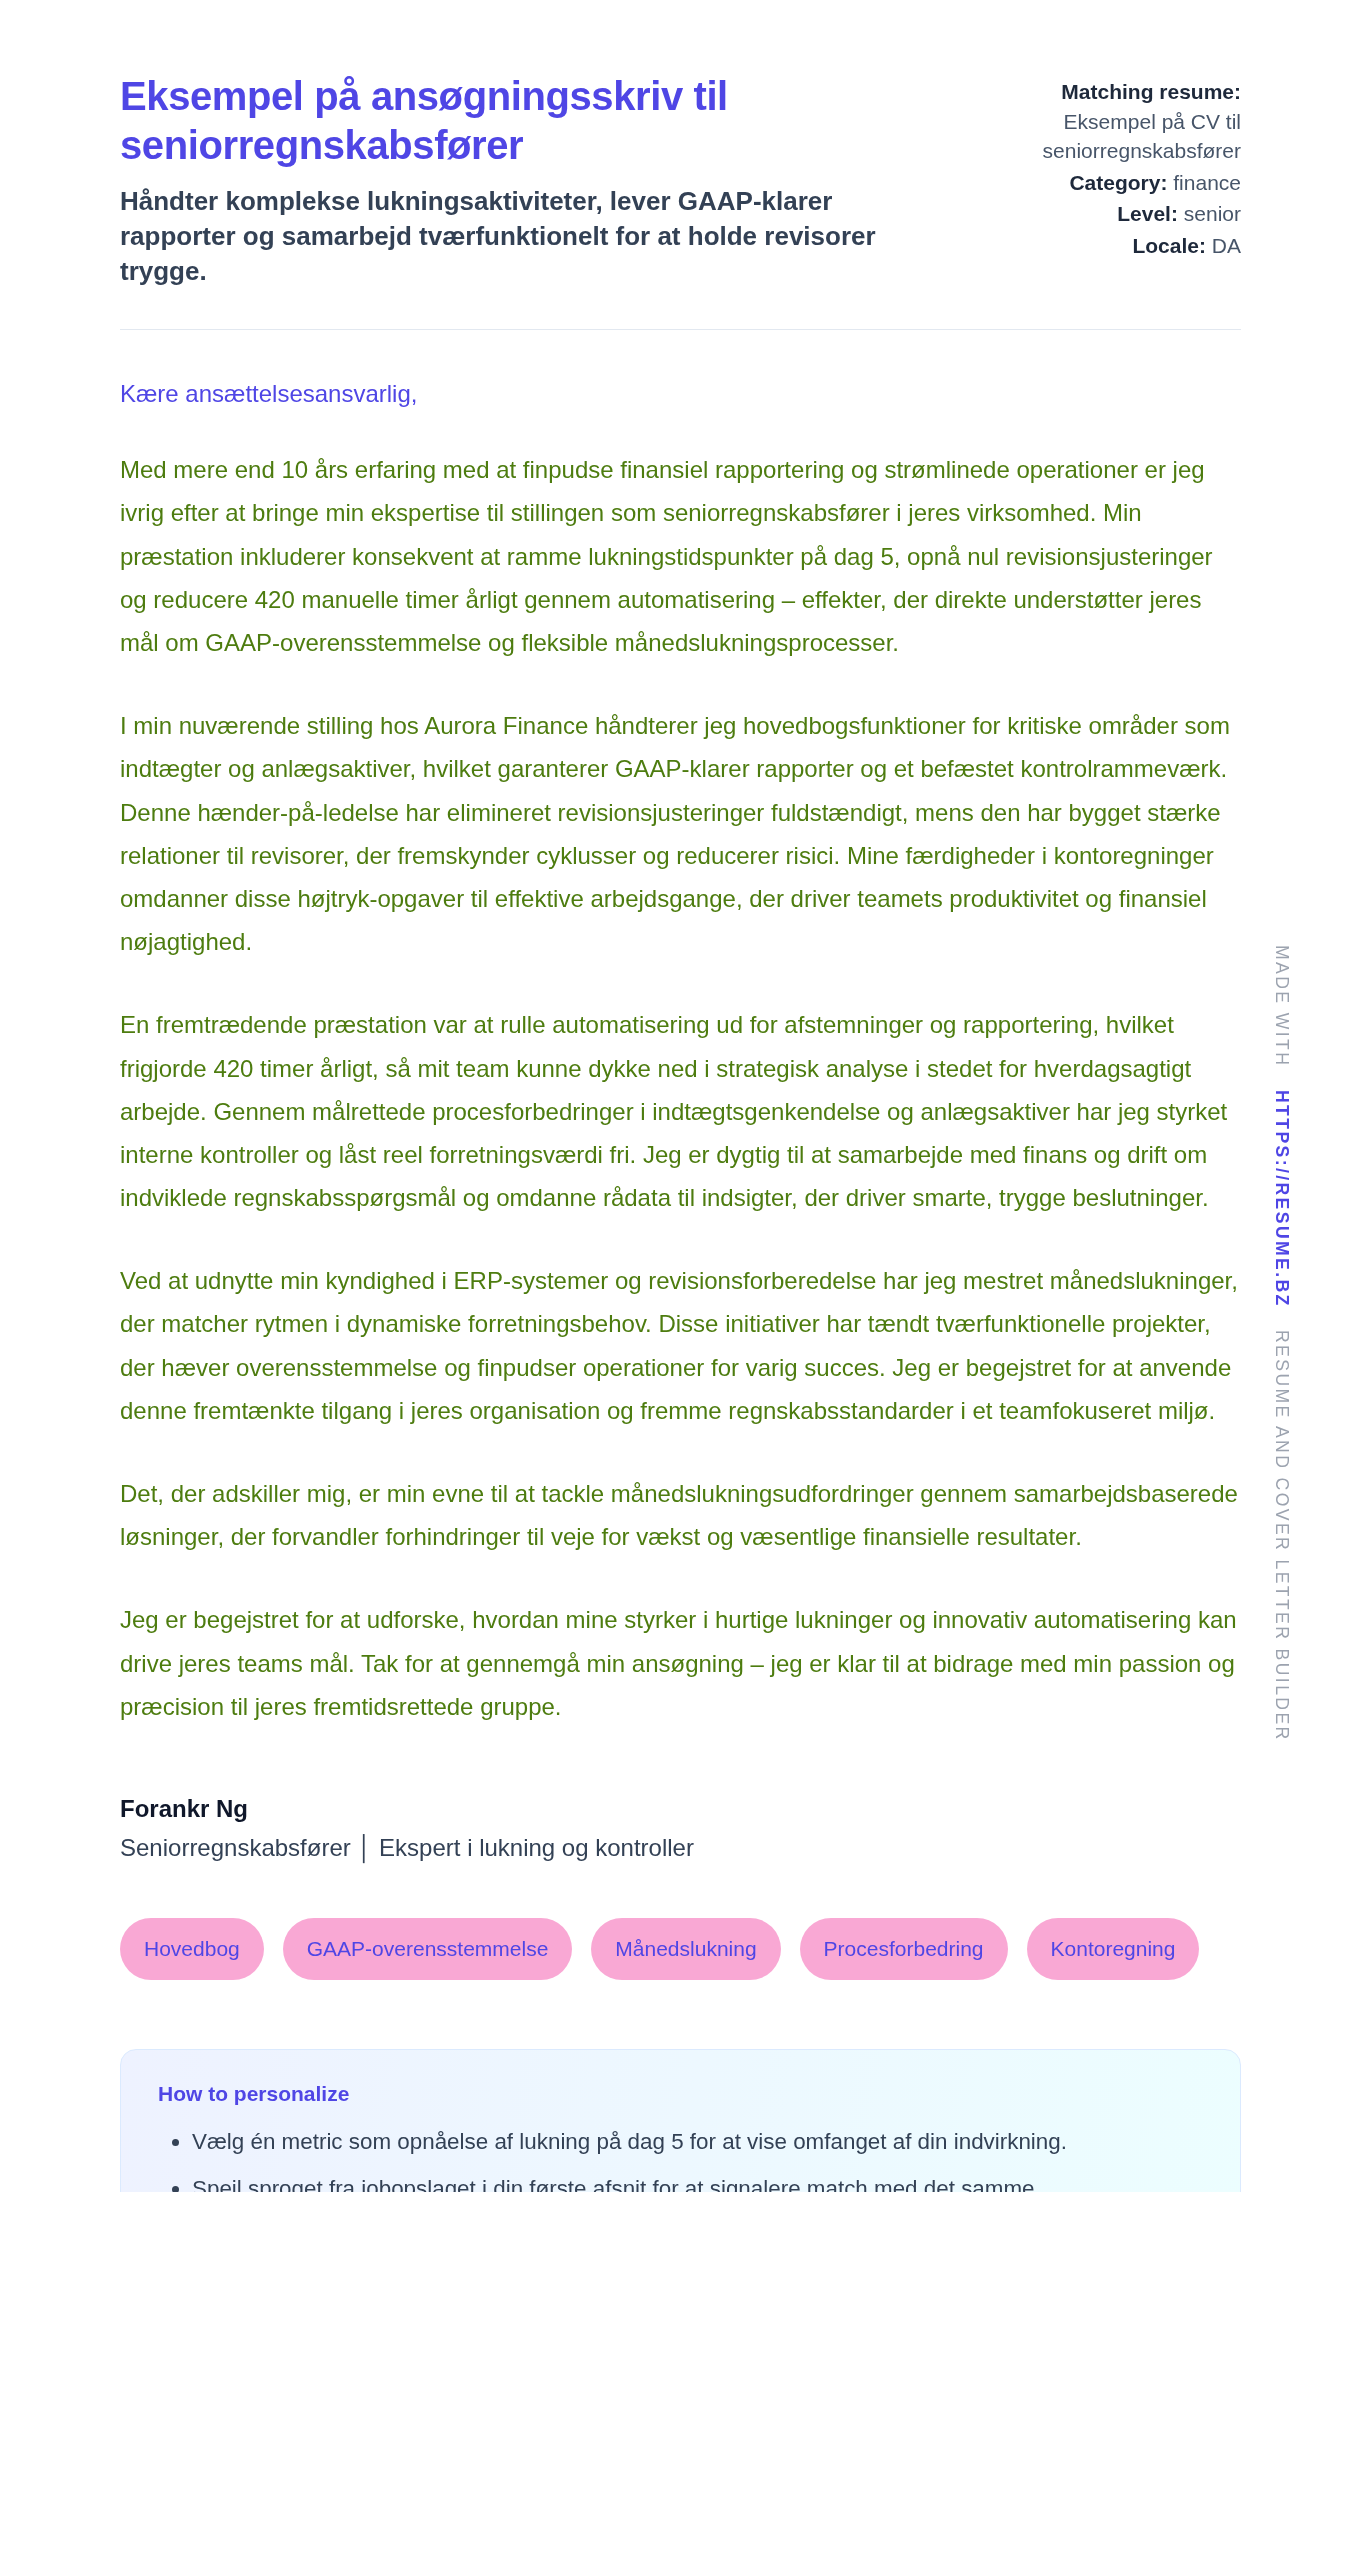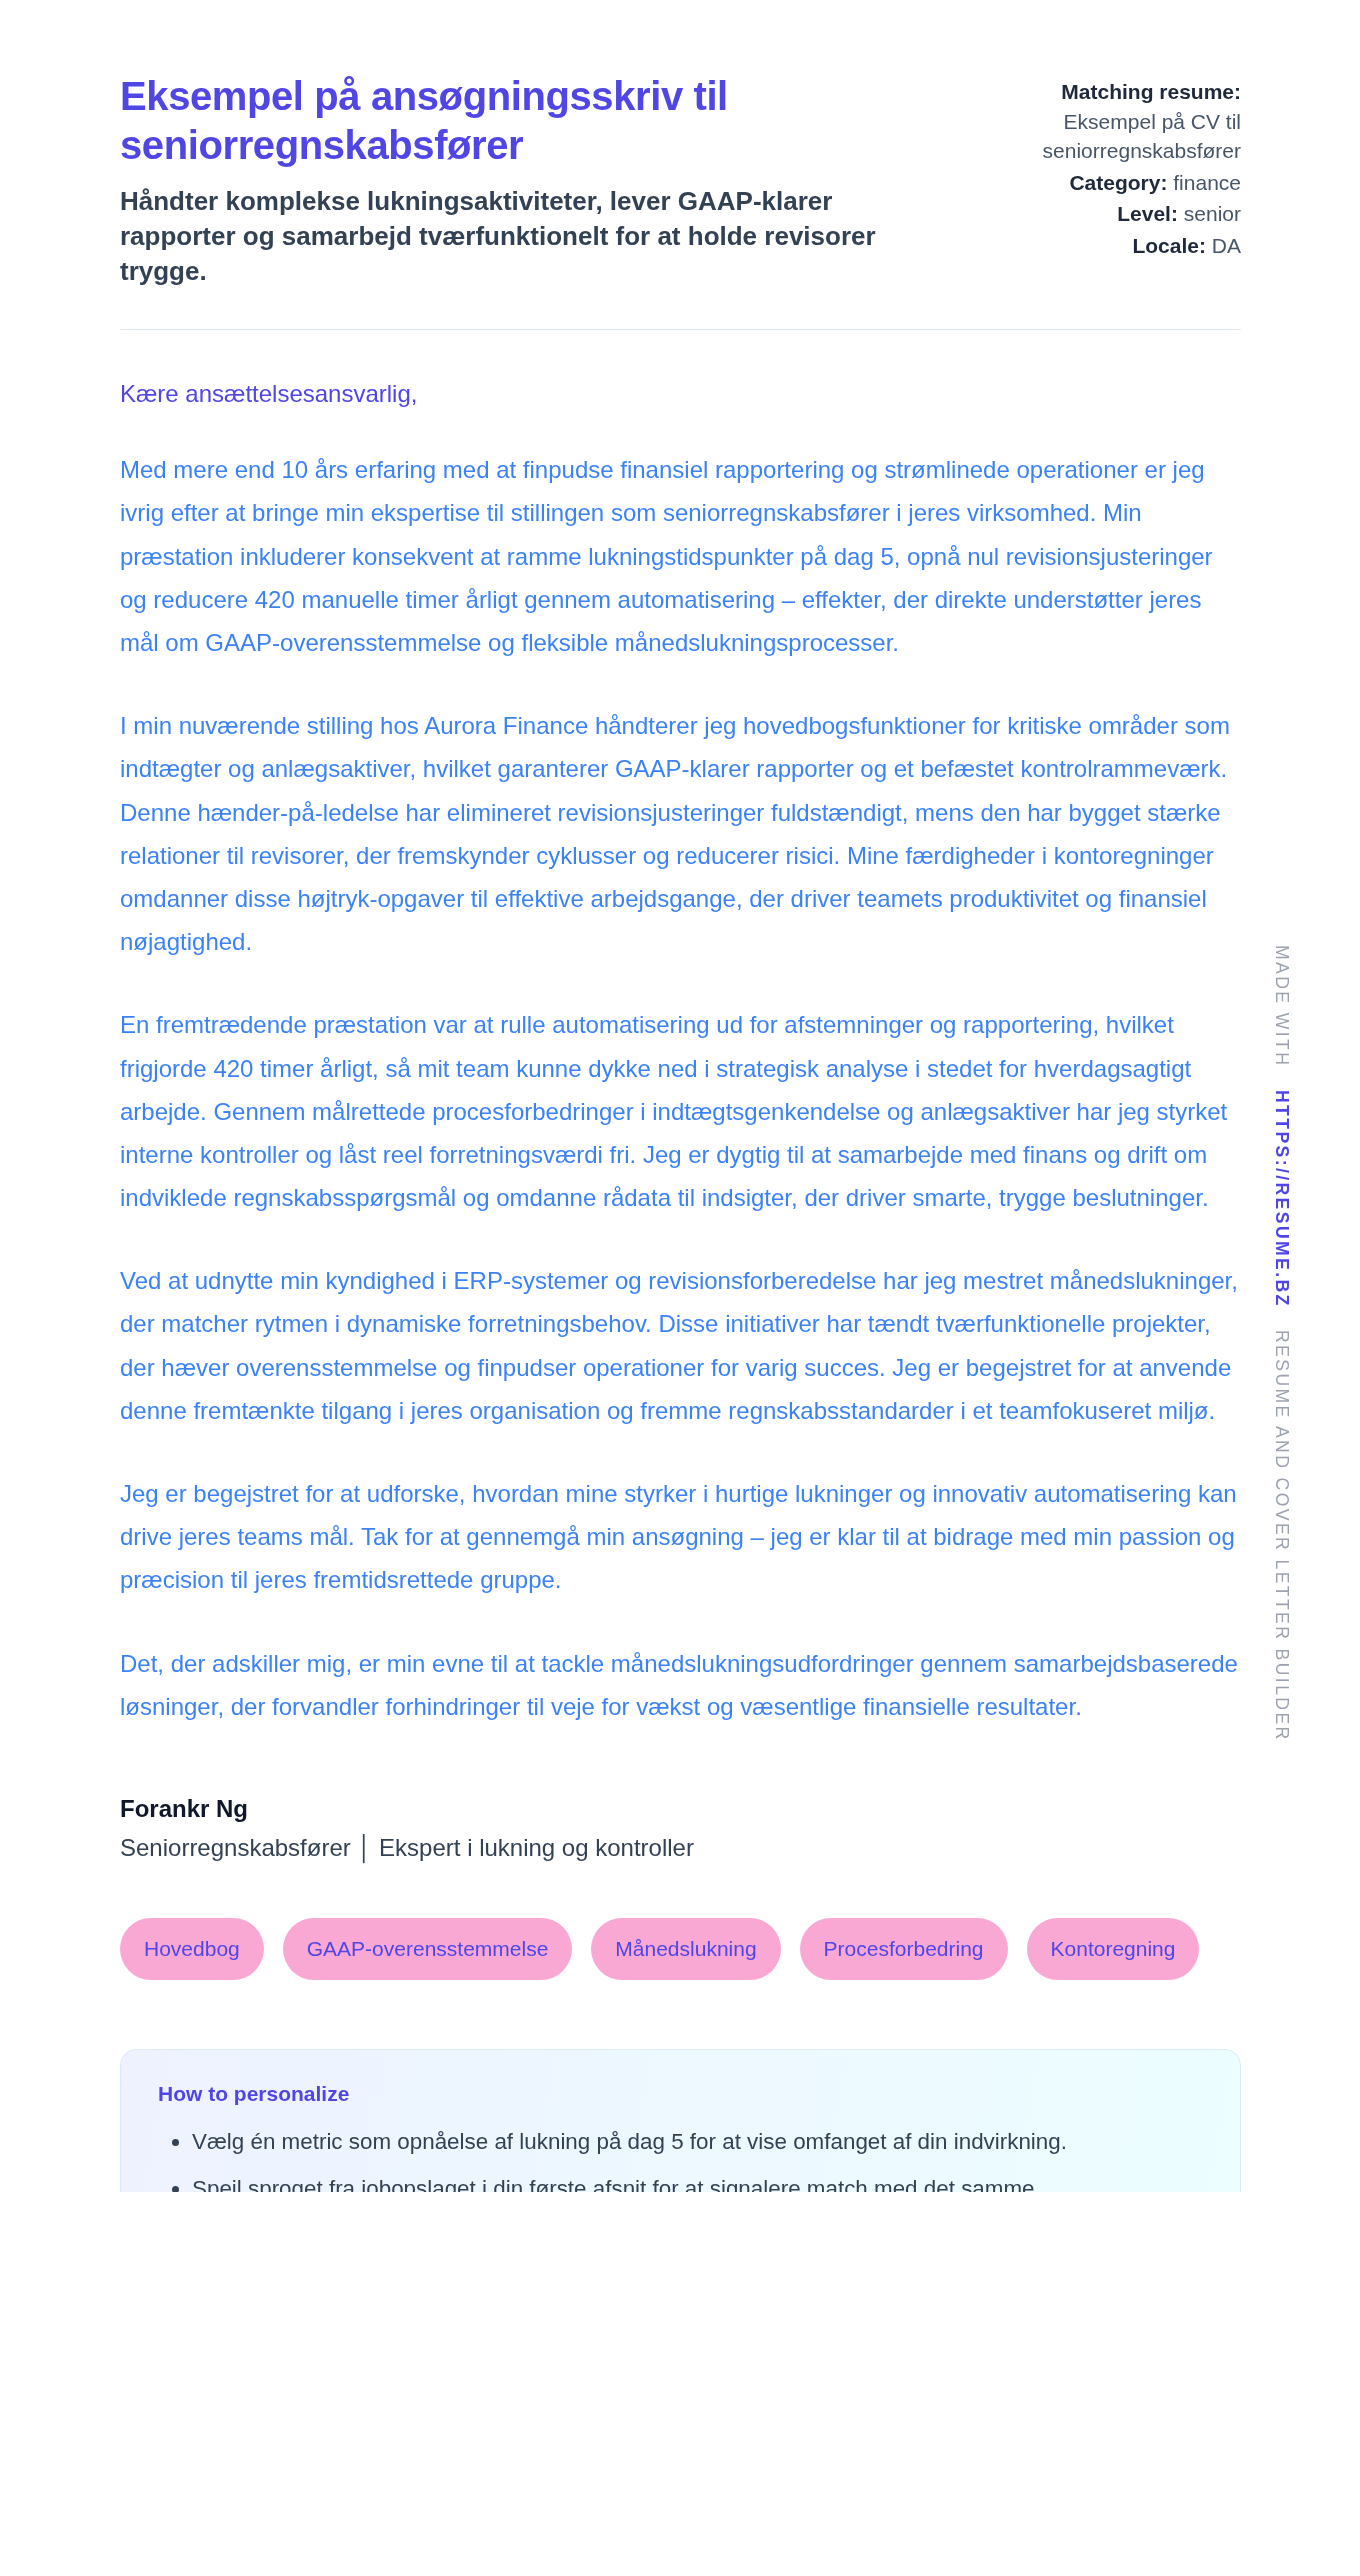--- a/index.html
+++ b/index.html
@@ -42,21 +42,21 @@
     color: #475569;
     padding-top: 4.8px;
   }
   .meta-row { margin-bottom: 1.6px; }
   .meta-label { font-weight: 700; color: #1e293b; }
 
   .divider { border: none; border-top: 1.6px solid #e2e8f0; margin: 40px 0 0 0; }
 
   
   .greeting { margin: 50px 0 0 0; font-size: 24px; font-weight: 400; color: #4f46e5; }
-  .para { margin: 40px 0 0 0; font-size: 24px; line-height: 1.8; color: #3b82f6; }
+  .para { margin: 40px 0 0 0; font-size: 24px; line-height: 1.8; color: #4d7c0f; }
   .sig-name { margin: 67px 0 0 0; font-size: 24px; font-weight: 700; color: #0f172a; }
   .sig-title { margin: 11.2px 0 0 0; font-size: 24px; color: #334155; }
 
   
   .tags { margin-top: 56px; display: flex; flex-wrap: wrap; gap: 19px; }
   .tag {
     display: inline-block;
     background: #f9a8d4;
     color: #4f46e5;
     font-size: 21px;
@@ -135,23 +135,23 @@
       <div class="paragraphs">
 
           <p class="para">Med mere end 10 års erfaring med at finpudse finansiel rapportering og strømlinede operationer er jeg ivrig efter at bringe min ekspertise til stillingen som seniorregnskabsfører i jeres virksomhed. Min præstation inkluderer konsekvent at ramme lukningstidspunkter på dag 5, opnå nul revisionsjusteringer og reducere 420 manuelle timer årligt gennem automatisering – effekter, der direkte understøtter jeres mål om GAAP-overensstemmelse og fleksible månedslukningsprocesser.</p>
 
           <p class="para">I min nuværende stilling hos Aurora Finance håndterer jeg hovedbogsfunktioner for kritiske områder som indtægter og anlægsaktiver, hvilket garanterer GAAP-klarer rapporter og et befæstet kontrolrammeværk. Denne hænder-på-ledelse har elimineret revisionsjusteringer fuldstændigt, mens den har bygget stærke relationer til revisorer, der fremskynder cyklusser og reducerer risici. Mine færdigheder i kontoregninger omdanner disse højtryk-opgaver til effektive arbejdsgange, der driver teamets produktivitet og finansiel nøjagtighed.</p>
 
           <p class="para">En fremtrædende præstation var at rulle automatisering ud for afstemninger og rapportering, hvilket frigjorde 420 timer årligt, så mit team kunne dykke ned i strategisk analyse i stedet for hverdagsagtigt arbejde. Gennem målrettede procesforbedringer i indtægtsgenkendelse og anlægsaktiver har jeg styrket interne kontroller og låst reel forretningsværdi fri. Jeg er dygtig til at samarbejde med finans og drift om indviklede regnskabsspørgsmål og omdanne rådata til indsigter, der driver smarte, trygge beslutninger.</p>
 
           <p class="para">Ved at udnytte min kyndighed i ERP-systemer og revisionsforberedelse har jeg mestret månedslukninger, der matcher rytmen i dynamiske forretningsbehov. Disse initiativer har tændt tværfunktionelle projekter, der hæver overensstemmelse og finpudser operationer for varig succes. Jeg er begejstret for at anvende denne fremtænkte tilgang i jeres organisation og fremme regnskabsstandarder i et teamfokuseret miljø.</p>
 
+          <p class="para">Det, der adskiller mig, er min evne til at tackle månedslukningsudfordringer gennem samarbejdsbaserede løsninger, der forvandler forhindringer til veje for vækst og væsentlige finansielle resultater.</p>
+
           <p class="para">Jeg er begejstret for at udforske, hvordan mine styrker i hurtige lukninger og innovativ automatisering kan drive jeres teams mål. Tak for at gennemgå min ansøgning – jeg er klar til at bidrage med min passion og præcision til jeres fremtidsrettede gruppe.</p>
-
-          <p class="para">Det, der adskiller mig, er min evne til at tackle månedslukningsudfordringer gennem samarbejdsbaserede løsninger, der forvandler forhindringer til veje for vækst og væsentlige finansielle resultater.</p>
         </div>
       <p class="sig-name">Forankr Ng</p>
       <p class="sig-title">Seniorregnskabsfører │ Ekspert i lukning og kontroller</p>
     </section>
 
     <div class="tags">
 
         <span class="tag">Hovedbog</span>
 
         <span class="tag">GAAP-overensstemmelse</span>

